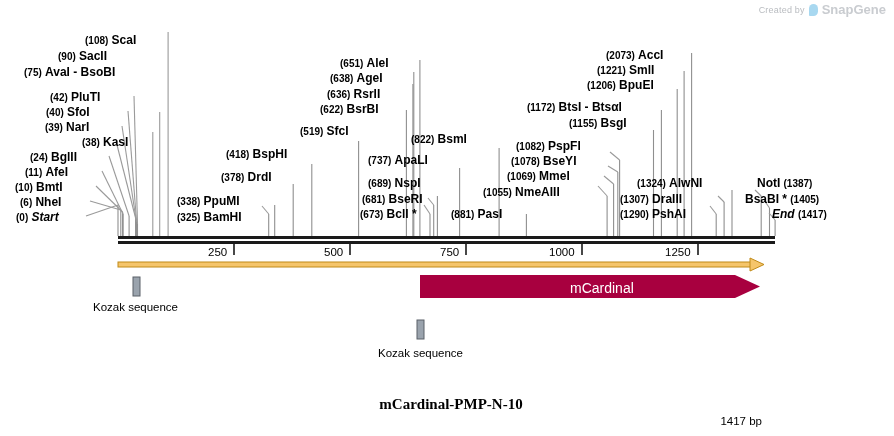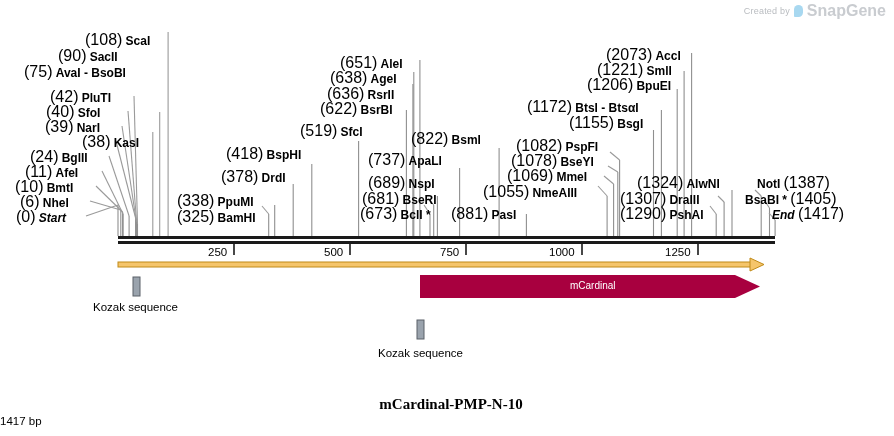--- a/index.html
+++ b/index.html
@@ -16,32 +16,32 @@
     position:absolute; top:2px; right:8px;
     display:flex; align-items:center; gap:4px;
     font-family:"Liberation Sans", sans-serif;
     font-size:9px; color:#b9bcc0; letter-spacing:.2px;
   }
   .wm .wm-logo{
     width:9px;height:12px;background:#a8d8f0;
     border-radius:5px 5px 5px 1px;
     display:inline-block;
   }
-  .wm .wm-name{font-size:16px;color:#c9ccd0;font-weight:600;letter-spacing:0;}
+  .wm .wm-name{font-size:13px;color:#c9ccd0;font-weight:600;letter-spacing:0;}
 
   
   .lbl{
     position:absolute;
     white-space:nowrap;
     font-family:"Liberation Sans", sans-serif;
     font-size:11.5px;
     line-height:12px;
     color:#000;
   }
-  .lbl .pos{font-weight:400;font-size:16px;}
+  .lbl .pos{font-weight:700;font-size:10px;}
   .lbl .nm{font-weight:bold;font-size:12px;}
   .lbl .nm.ital{font-style:italic;}
   .lbl.right{text-align:left;}
 
   
   .ruler-num{
     position:absolute;
     font-family:"Liberation Sans", sans-serif;
     font-size:11.5px;
     color:#000;
@@ -58,28 +58,28 @@
   }
 
   .title{
     position:absolute;
     width:894px; text-align:center;
     font-family:"Liberation Sans", sans-serif;
     font-weight:bold; font-size:15px; color:#000;
   }
   .subtitle{
     position:absolute;
-    width:762px; text-align:left;
+    width:762px; text-align:right;
     font-family:"Liberation Sans", sans-serif;
     font-size:11.5px; color:#000;
   }
   .arrow-text{
     position:absolute;
     font-family:"Liberation Sans", sans-serif;
-    font-size:10px; color:#ffffff;
+    font-size:14px; color:#ffffff;
     white-space:nowrap;
     padding-left:24px;
   }
 </style>
 </head>
 <body>
 
 <div class="wm">
   <span>Created by</span>
   <span class="wm-logo"></span>

